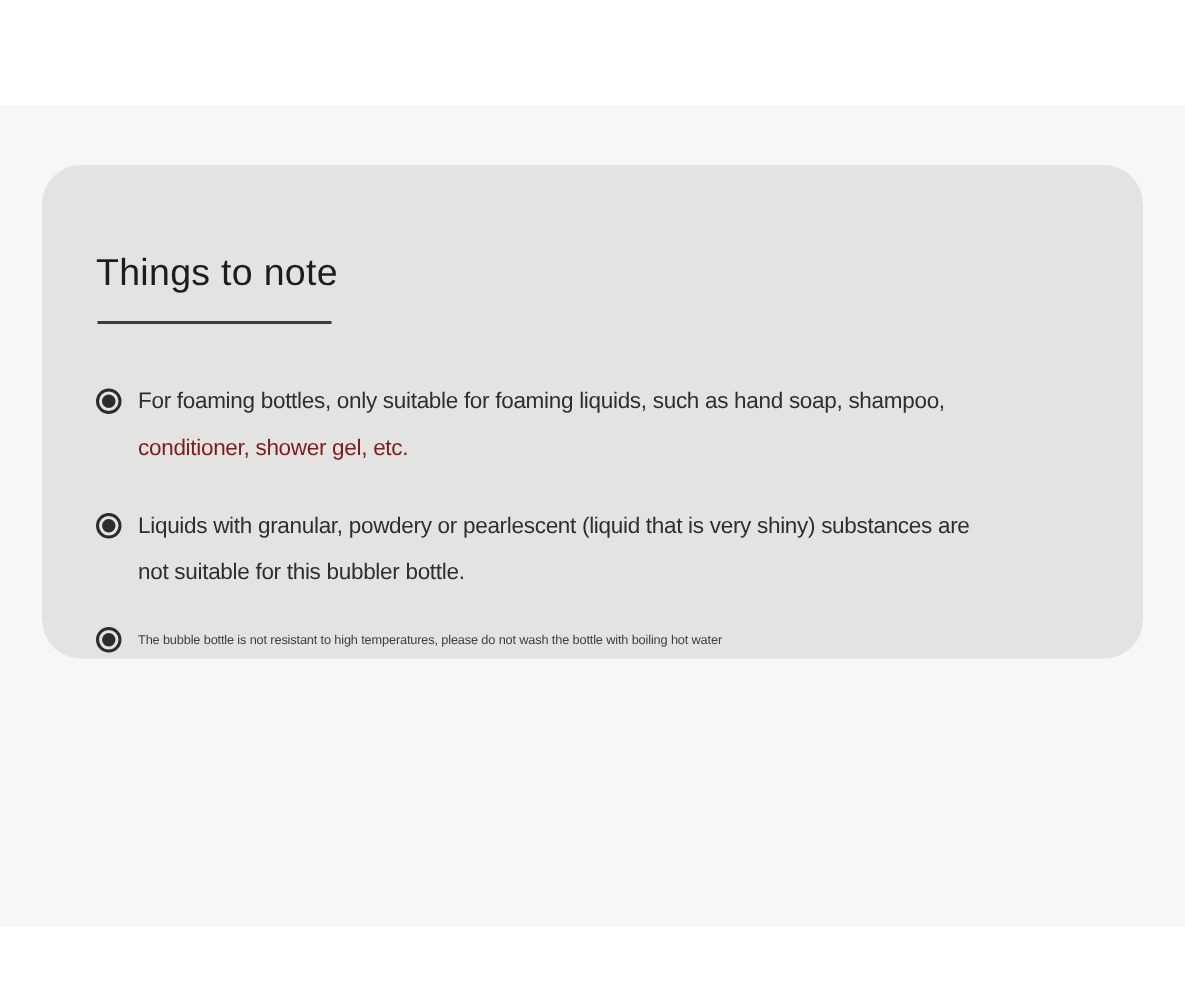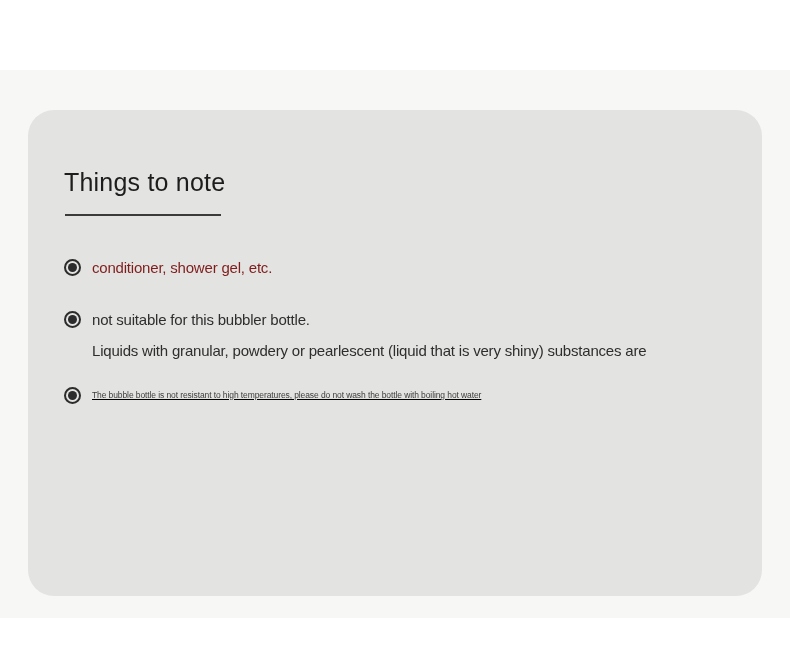--- a/index.html
+++ b/index.html
@@ -23,21 +23,21 @@
     top: 70px;
     width: 790px;
     height: 548px;
     background: #f7f7f5;
   }
   .card {
     position: absolute;
     left: 28px;
     top: 40px;
     width: 734px;
-    height: 486px;
+    height: 329px;
     background: #e3e3e1;
     border-radius: 26px;
     box-sizing: border-box;
     padding: 58px 24px 0 36px;
   }
   .title {
     margin: 0;
     font-size: 25px;
     font-weight: 500;
     letter-spacing: 0.2px;
@@ -90,21 +90,20 @@
     line-height: 31px;
     letter-spacing: -0.2px;
     color: #2e2e2e;
     white-space: nowrap;
   }
   .line.muted {
     color: #7f1d1d;
   }
   .note.small-note {
     margin-top: 12px;
-    text-decoration: underline;
   }
   .note.small-note .bullet {
     margin-top: 0;
   }
   .note.small-note .line {
     font-size: 8.5px;
     line-height: 17px;
     letter-spacing: -0.1px;
     color: #3d3d3d;
   }
@@ -117,29 +116,30 @@
     <div class="card">
 
       <h1 class="title">Things to note</h1>
       <div class="title-underline"></div>
 
       <ul class="notes">
 
         <li class="note">
           <span class="bullet"></span>
           <div class="note-text">
+            <span class="line">For foaming bottles, only suitable for foaming liquids, such as hand soap, shampoo,</span>
             <span class="line muted">conditioner, shower gel, etc.</span>
           </div>
         </li>
 
         <li class="note">
           <span class="bullet"></span>
           <div class="note-text">
+            <span class="line">Liquids with granular, powdery or pearlescent (liquid that is very shiny) substances are</span>
             <span class="line">not suitable for this bubbler bottle.</span>
-            <span class="line">Liquids with granular, powdery or pearlescent (liquid that is very shiny) substances are</span>
           </div>
         </li>
 
 
         <li class="note small-note">
           <span class="bullet"></span>
           <div class="note-text">
             <span class="line">The bubble bottle is not resistant to high temperatures, please do not wash the bottle with boiling hot water</span>
           </div>
         </li>

